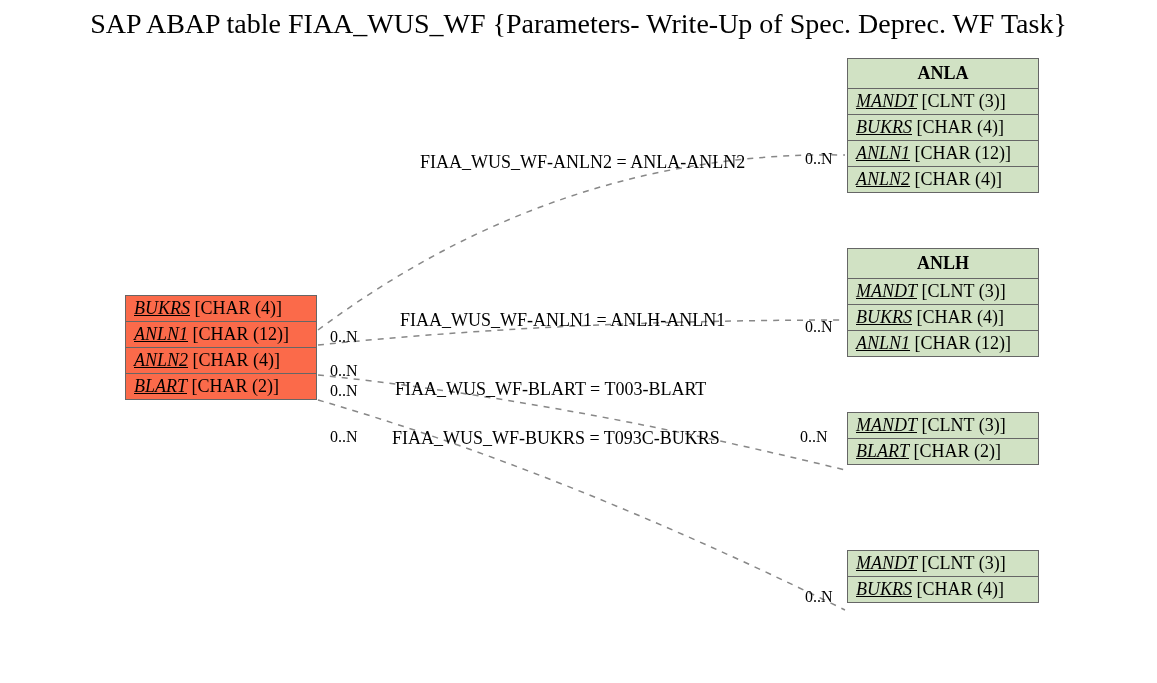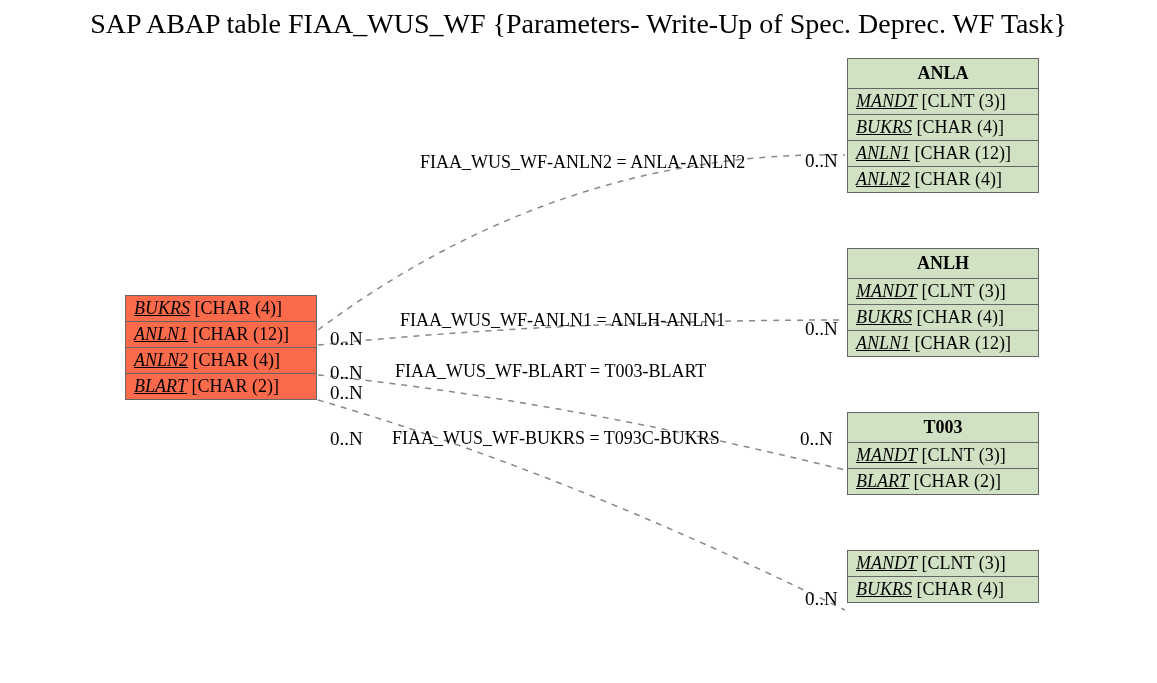--- a/index.html
+++ b/index.html
@@ -64,21 +64,21 @@
     pointer-events: none;
   }
   .rel-label {
     position: absolute;
     font-size: 18px;
     background: transparent;
     white-space: nowrap;
   }
   .card-label {
     position: absolute;
-    font-size: 19px;
+    font-size: 16px;
     white-space: nowrap;
   }
 </style>
 </head>
 <body>
 
 <div class="title">SAP ABAP table FIAA_WUS_WF {Parameters- Write-Up of Spec. Deprec. WF Task}</div>
 
 <svg class="lines">
 
@@ -107,37 +107,36 @@
 </div>
 
 <div class="entity ref" style="left:847px; top:248px; width:190px;">
   <div class="hdr">ANLH</div>
   <div class="row"><span class="fld">MANDT</span> <span class="typ">[CLNT (3)]</span></div>
   <div class="row"><span class="fld">BUKRS</span> <span class="typ">[CHAR (4)]</span></div>
   <div class="row"><span class="fld">ANLN1</span> <span class="typ">[CHAR (12)]</span></div>
 </div>
 
 <div class="entity ref" style="left:847px; top:412px; width:190px;">
-  <div class="hdr">T003</div>
   <div class="row"><span class="fld">MANDT</span> <span class="typ">[CLNT (3)]</span></div>
   <div class="row"><span class="fld">BLART</span> <span class="typ">[CHAR (2)]</span></div>
 </div>
 
 <div class="entity ref" style="left:847px; top:550px; width:190px;">
   <div class="row"><span class="fld">MANDT</span> <span class="typ">[CLNT (3)]</span></div>
   <div class="row"><span class="fld">BUKRS</span> <span class="typ">[CHAR (4)]</span></div>
 </div>
 
 <div class="rel-label" style="left:420px; top:152px;">FIAA_WUS_WF-ANLN2 = ANLA-ANLN2</div>
 <div class="card-label" style="left:805px; top:150px;">0..N</div>
 
 <div class="rel-label" style="left:400px; top:310px;">FIAA_WUS_WF-ANLN1 = ANLH-ANLN1</div>
 <div class="card-label" style="left:330px; top:328px;">0..N</div>
 <div class="card-label" style="left:805px; top:318px;">0..N</div>
 
-<div class="rel-label" style="left:395px; top:361px;">FIAA_WUS_WF-BLART = T003-BLART</div>
+<div class="rel-label" style="left:395px; top:379px;">FIAA_WUS_WF-BLART = T003-BLART</div>
 <div class="card-label" style="left:330px; top:362px;">0..N</div>
 <div class="card-label" style="left:330px; top:382px;">0..N</div>
 
 <div class="rel-label" style="left:392px; top:428px;">FIAA_WUS_WF-BUKRS = T093C-BUKRS</div>
 <div class="card-label" style="left:330px; top:428px;">0..N</div>
 <div class="card-label" style="left:800px; top:428px;">0..N</div>
 <div class="card-label" style="left:805px; top:588px;">0..N</div>
 
 </body></html>

